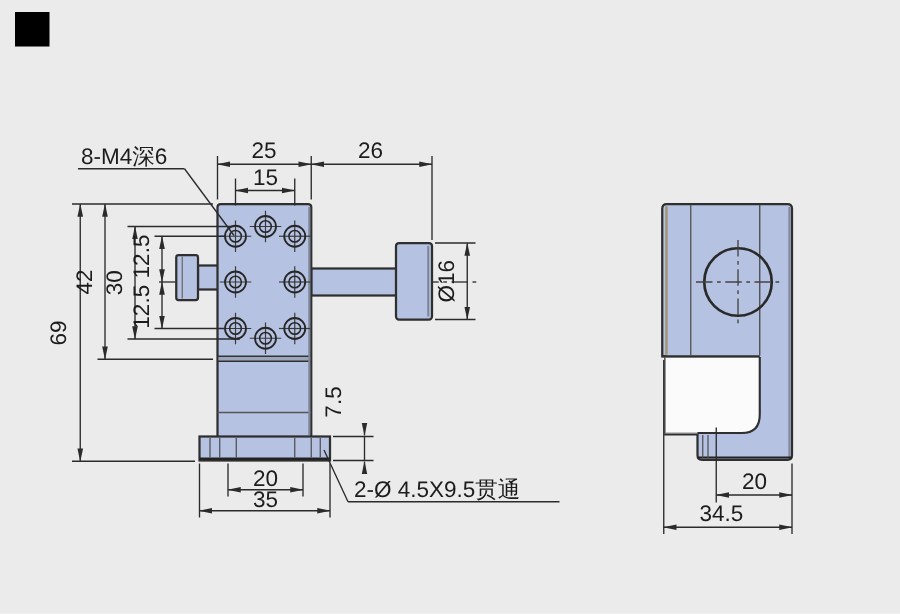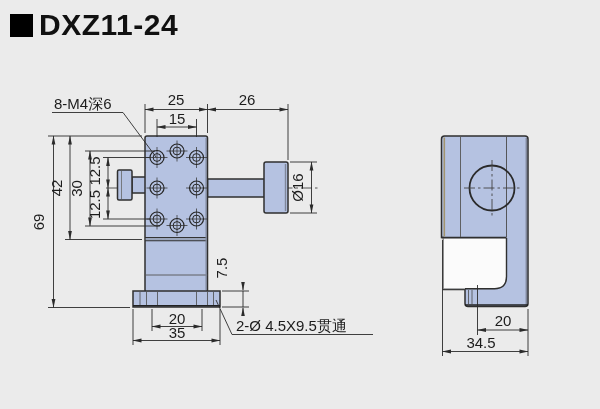--- a/index.html
+++ b/index.html
@@ -17,21 +17,20 @@
   .cl{stroke:#444;stroke-width:0.9;fill:none;stroke-dasharray:11 3 2.5 3;}
   .dtxt{font-size:15px;fill:#1c1c1c;}
   .inner{fill:#fbfbfb;stroke:#8f8f8f;stroke-width:0.8;}
 </style>
 </head>
 <body>
 
 <div id="page">
   <div id="title">
     <span class="sq"></span>
-    <span>DXZ11-24</span>
   </div>
 
   <svg width="600" height="409" viewBox="0 0 600 409">
     <defs>
       <marker id="ah" viewBox="0 0 10 10" refX="8.6" refY="5" markerWidth="11" markerHeight="11" orient="auto-start-reverse">
         <path d="M0,3.1 L9,5 L0,6.9 Z" fill="#2b2b2b"></path>
       </marker>
       <g id="holeDef">
         <line x1="-10.5" y1="0" x2="10.5" y2="0" stroke="#3a3a3a" stroke-width="0.8"></line>
         <line x1="0" y1="-10.5" x2="0" y2="10.5" stroke="#3a3a3a" stroke-width="0.8"></line>

